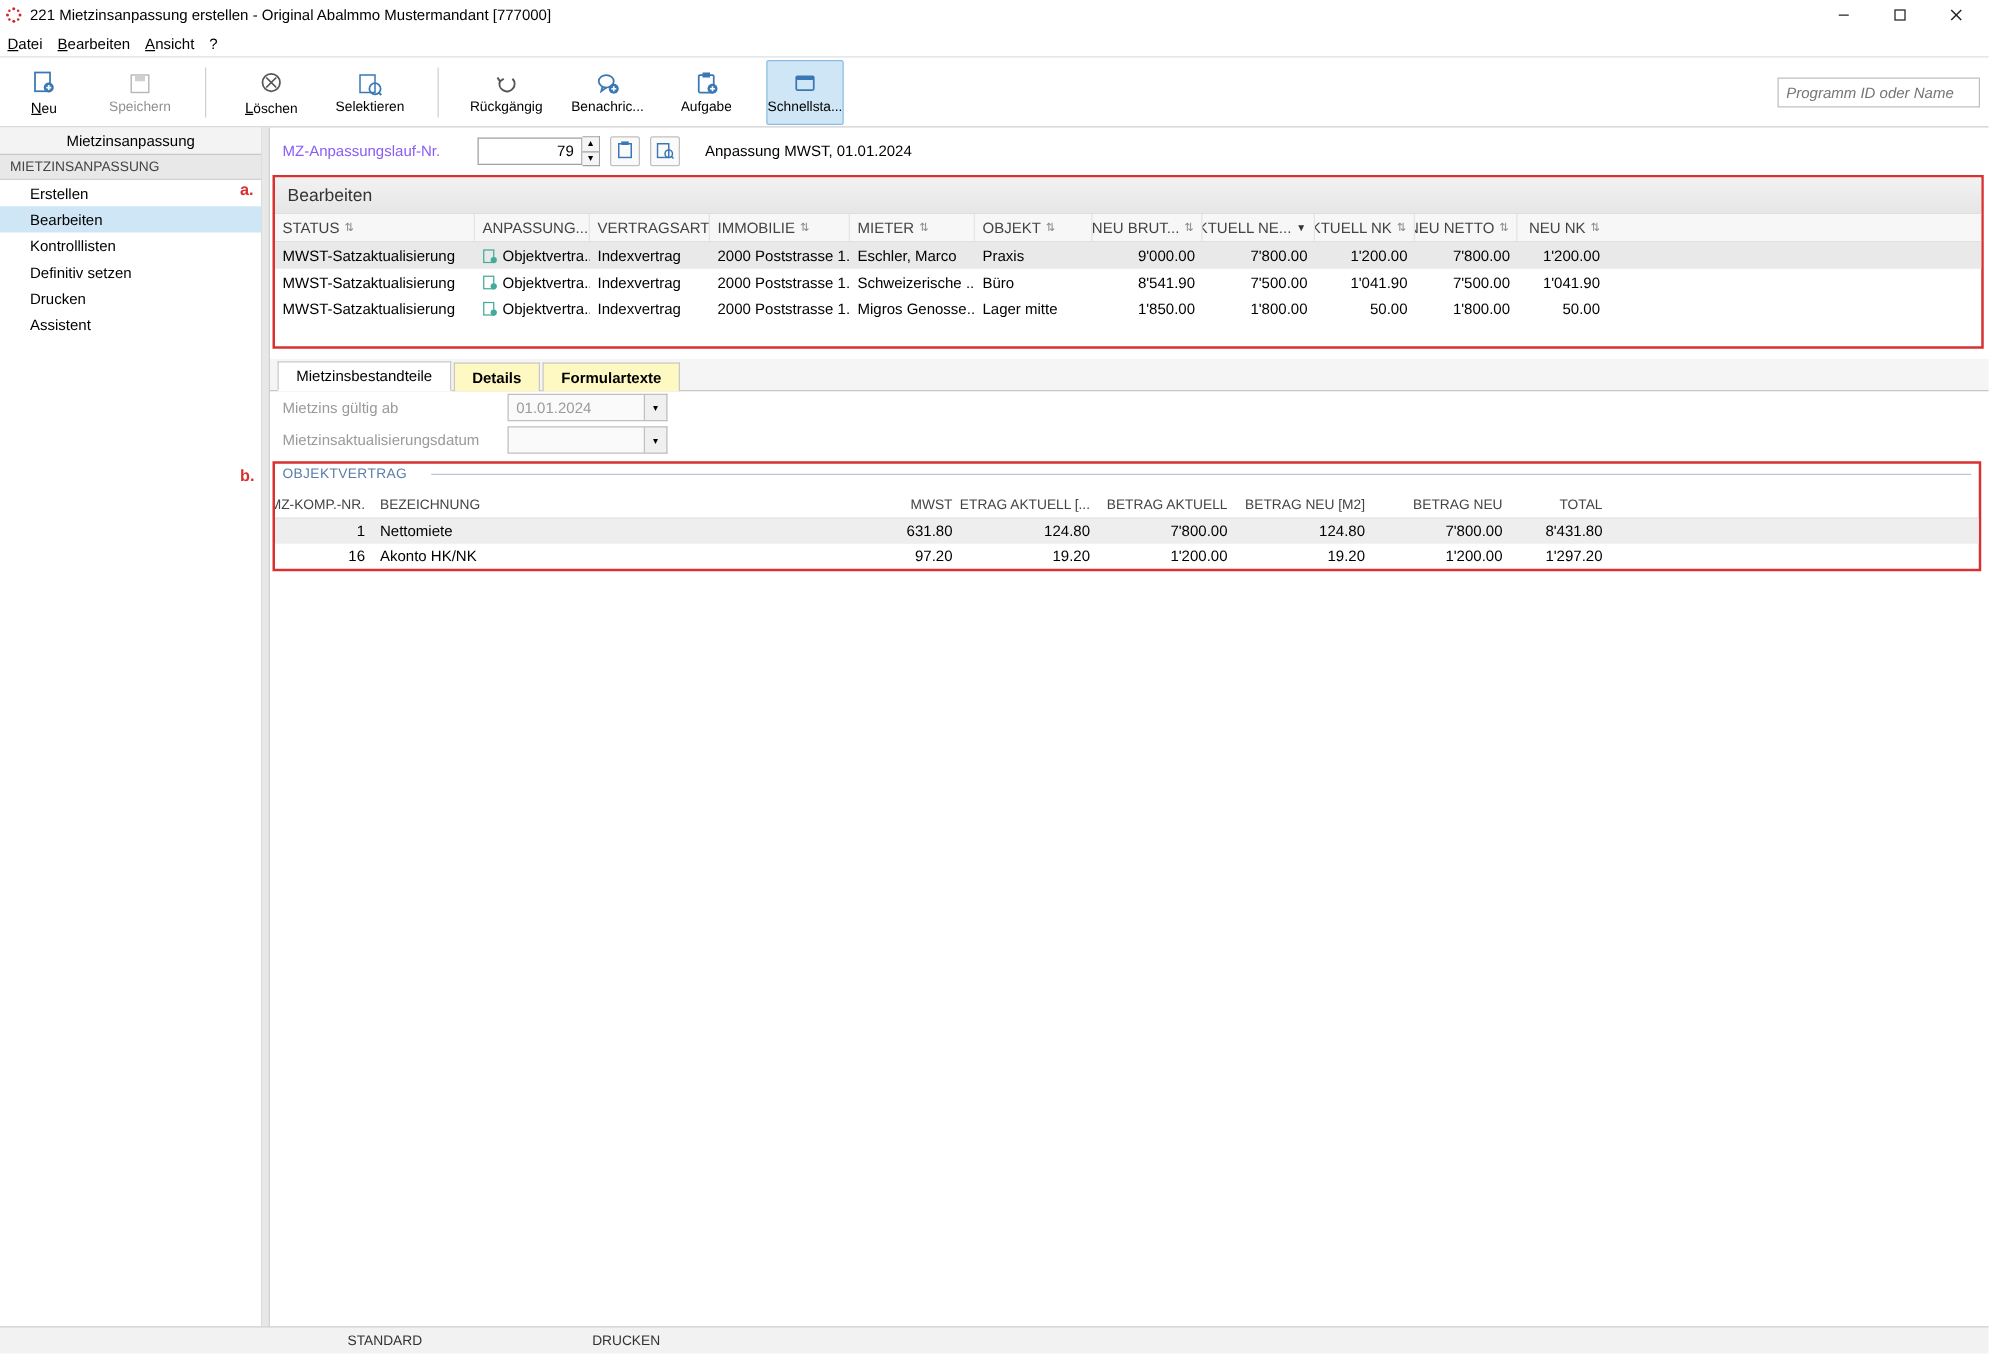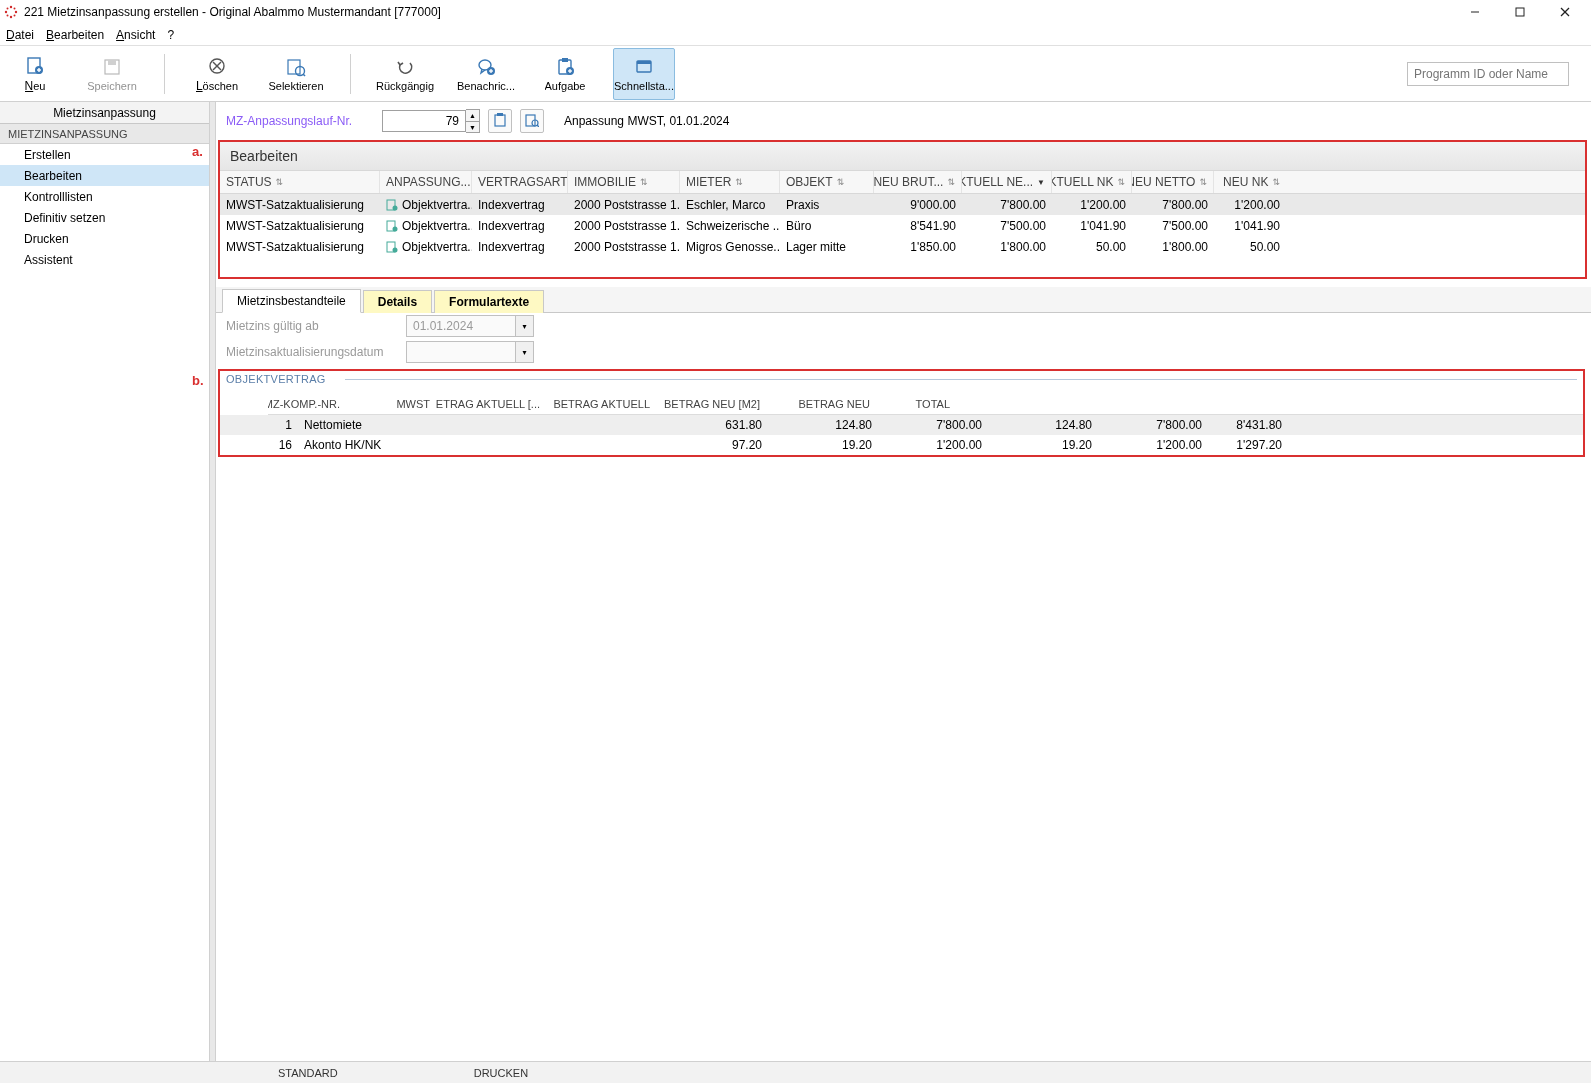--- a/index.html
+++ b/index.html
@@ -21,21 +21,21 @@
 .toolbar { height: 56px; display: flex; align-items: center; padding: 2px 6px; border-bottom: 1px solid #d0d0d0; gap: 19px; }
 .toolbtn { width: 58px; height: 52px; display: flex; flex-direction: column; align-items: center; justify-content: center; gap: 2px; border: 1px solid transparent; border-radius: 2px; cursor: pointer; }
 .toolbtn.wider { width: 62px; }
 .toolbtn.disabled { opacity: 0.45; cursor: default; }
 .toolbtn.active { background: #cfe6f7; border: 1px solid #8abce0; }
 .toolbtn .ticon { width: 22px; height: 22px; display: flex; align-items: center; justify-content: center; }
 .toolbtn .tlabel { font-size: 11px; text-align: center; white-space: nowrap; overflow: hidden; text-overflow: ellipsis; max-width: 100%; }
 .toolbtn .tlabel .u { text-decoration: underline; }
 .tool-sep { width: 1px; height: 40px; background: #d0d0d0; margin: 0 4px; }
 .tool-spacer { flex: 1; }
-.search-field { width: 162px; height: 24px; border: 1px solid #c0c0c0; padding: 2px 6px; color: #999; margin-right: 16px; }
+.search-field { width: 162px; height: 24px; border: 1px solid #c0c0c0; padding: 2px 6px; color: #999; font-style: italic; margin-right: 1px; }
 
 
 .mainarea { display: flex; height: calc(100% - 24px - 22px - 56px - 22px); }
 .leftcol { width: 210px; display: flex; flex-direction: column; border-right: 1px solid #d0d0d0; }
 .side-title { height: 22px; display: flex; align-items: center; justify-content: center; background: #f3f3f3; border-bottom: 1px solid #c8c8c8; font-size: 12px; }
 .side-group { height: 20px; display: flex; align-items: center; padding: 0 8px; background: #e8e8e8; color: #444; font-size: 11px; border-bottom: 1px solid #d0d0d0; }
 .side-item { height: 21px; display: flex; align-items: center; padding: 0 24px; cursor: pointer; }
 .side-item.selected { background: #cfe6f7; }
 
 .centercol { flex: 1; display: flex; flex-direction: column; position: relative; }
@@ -83,21 +83,21 @@
 .formlabel { width: 170px; color: #9a9a9a; }
 .datefield { display: flex; }
 .datefield input { width: 110px; height: 22px; border: 1px solid #c0c0c0; padding: 0 6px; color: #9a9a9a; }
 .datefield .dd { width: 18px; height: 22px; border: 1px solid #c0c0c0; border-left: none; background: #f0f0f0; display: flex; align-items: center; justify-content: center; font-size: 8px; cursor: pointer; }
 
 
 .panel-b { margin: 4px 6px 2px 2px; }
 .section-head { display: flex; align-items: center; padding: 0 6px; height: 16px; }
 .section-head .stx { color: #5a7ea8; font-size: 11px; margin-right: 19px; letter-spacing: .3px; }
 .section-head .line { flex: 1; height: 1px; background: #b8c8da; }
-.grid2head { height: 22px; display: flex; align-items: stretch; border-bottom: 1px solid #dcdcdc; margin-top: 6px; margin-left: 48px; }
+.grid2head { height: 22px; display: flex; align-items: stretch; border-bottom: 1px solid #dcdcdc; margin-top: 6px; }
 .g2h { display: flex; align-items: center; padding: 0 6px; font-size: 11px; color: #444; white-space: nowrap; overflow: hidden; }
 .g2h.num { justify-content: flex-end; }
 .g2r { height: 20px; display: flex; align-items: center; }
 .g2r.alt { background: #eeeeee; }
 .g2c { padding: 0 6px; white-space: nowrap; overflow: hidden; }
 .g2c.num { text-align: right; }
 
 
 .statusbar { position: absolute; left: 0; right: 0; bottom: 0; height: 22px; background: #f2f2f2; border-top: 1px solid #d0d0d0; display: flex; align-items: center; }
 .statusbar .cell { padding: 0 18px; font-size: 11px; color: #333; }
@@ -409,20 +409,21 @@
     </div>
 
     <div class="redbox panel-b">
       <span class="annot-label">b.</span>
       <div class="section-head">
         <span class="stx">OBJEKTVERTRAG</span>
         <span class="line"></span>
       </div>
       <div class="grid2head">
         <div class="g2h cB1 num">MZ-KOMP.-NR.</div>
+        <div class="g2h cB2">BEZEICHNUNG</div>
         <div class="g2h cB3 num">MWST</div>
         <div class="g2h cB4 num">BETRAG AKTUELL [...</div>
         <div class="g2h cB5 num">BETRAG AKTUELL</div>
         <div class="g2h cB6 num">BETRAG NEU [M2]</div>
         <div class="g2h cB7 num">BETRAG NEU</div>
         <div class="g2h cB8 num">TOTAL</div>
       </div>
       <div id="gridB">
           <div class="g2r alt">
             <div class="g2c cB1 num">1</div>

